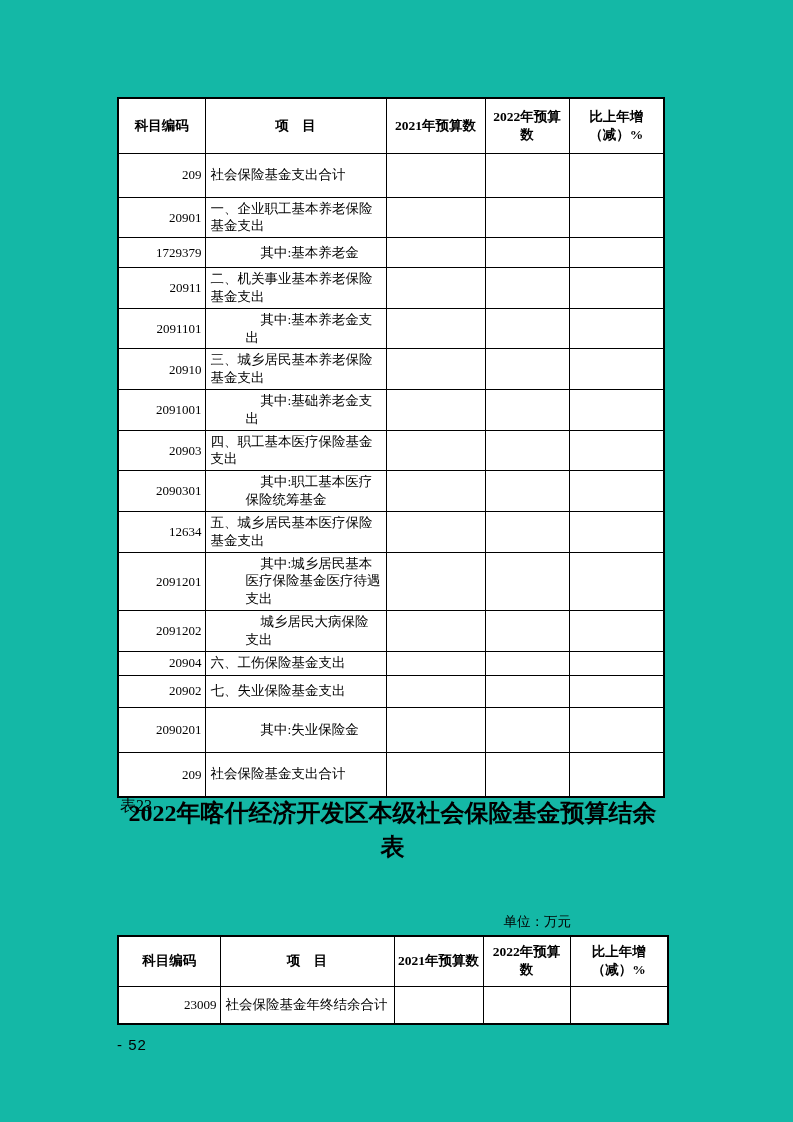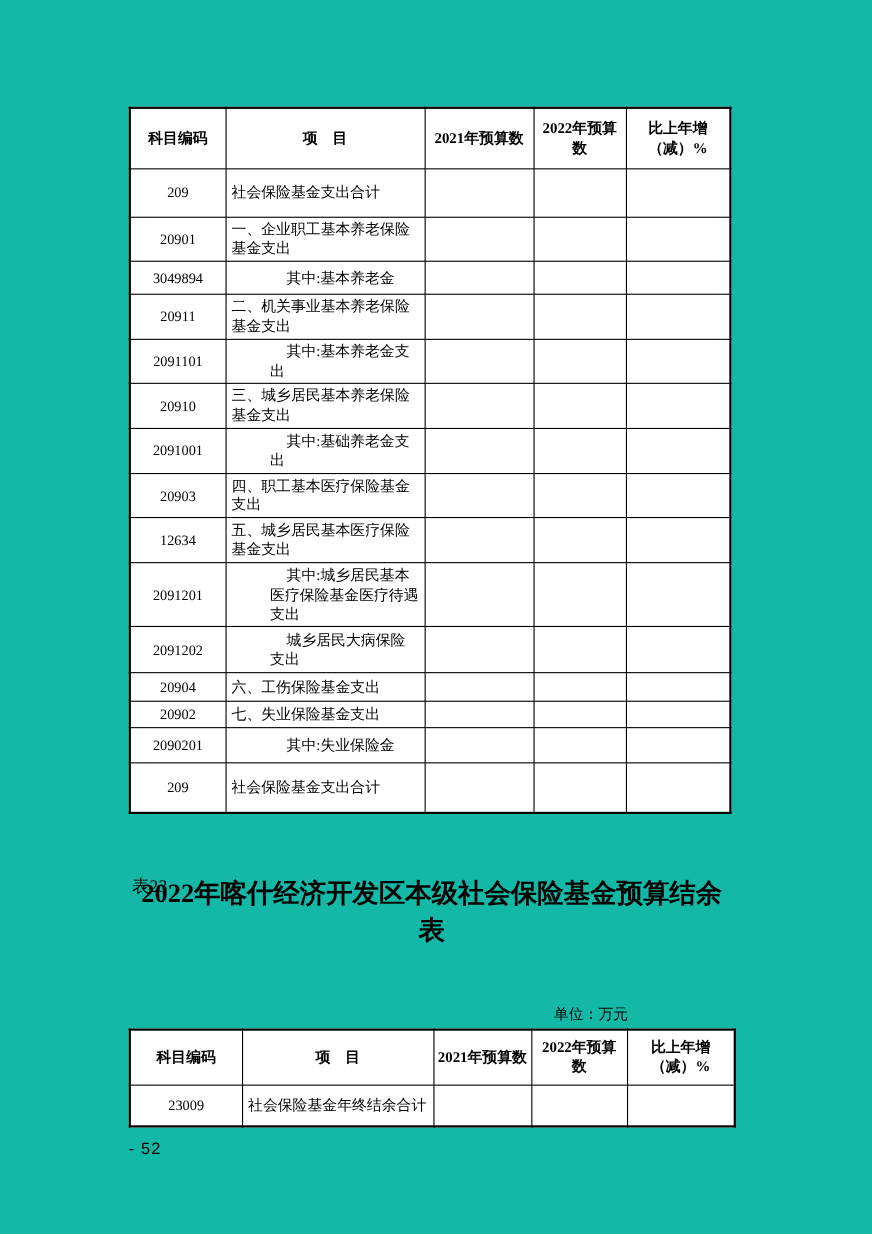--- a/index.html
+++ b/index.html
@@ -32,21 +32,21 @@
     font-weight: bold;
     text-align: center;
     padding: 2px 3px;
     line-height: 1.35;
   }
   .budget-table td {
     font-size: 13.5px;
     line-height: 1.32;
     padding: 2px 3px;
   }
-  .budget-table td.cell-code { text-align: center; font-size: 13px; }
+  .budget-table td.cell-code { text-align: right; font-size: 13px; }
   .budget-table td.cell-item { text-align: left; padding: 2px 5px; }
   .budget-table td.cell-item.indent { text-indent: 15px; padding-left: 40px; }
 
   
   #table1 { left: 117px; top: 97px; width: 548px; }
   #table1 thead tr { height: 55px; }
   #table1 tbody tr:nth-child(1)  { height: 44px; }
   #table1 tbody tr:nth-child(2)  { height: 40px; }
   #table1 tbody tr:nth-child(3)  { height: 30px; }
   #table1 tbody tr:nth-child(4)  { height: 40px; }
@@ -130,21 +130,21 @@
           <td class="cell-num"></td>
         </tr>
         <tr>
           <td class="cell-code">20901</td>
           <td class="cell-item">一、企业职工基本养老保险基金支出</td>
           <td class="cell-num"></td>
           <td class="cell-num"></td>
           <td class="cell-num"></td>
         </tr>
         <tr>
-          <td class="cell-code">3049894</td>
+          <td class="cell-code">1729379</td>
           <td class="cell-item indent">其中:基本养老金</td>
           <td class="cell-num"></td>
           <td class="cell-num"></td>
           <td class="cell-num"></td>
         </tr>
         <tr>
           <td class="cell-code">20911</td>
           <td class="cell-item">二、机关事业基本养老保险基金支出</td>
           <td class="cell-num"></td>
           <td class="cell-num"></td>
@@ -167,20 +167,27 @@
         <tr>
           <td class="cell-code">2091001</td>
           <td class="cell-item indent">其中:基础养老金支出</td>
           <td class="cell-num"></td>
           <td class="cell-num"></td>
           <td class="cell-num"></td>
         </tr>
         <tr>
           <td class="cell-code">20903</td>
           <td class="cell-item">四、职工基本医疗保险基金支出</td>
+          <td class="cell-num"></td>
+          <td class="cell-num"></td>
+          <td class="cell-num"></td>
+        </tr>
+        <tr>
+          <td class="cell-code">2090301</td>
+          <td class="cell-item indent">其中:职工基本医疗保险统筹基金</td>
           <td class="cell-num"></td>
           <td class="cell-num"></td>
           <td class="cell-num"></td>
         </tr>
         <tr>
           <td class="cell-code">12634</td>
           <td class="cell-item">五、城乡居民基本医疗保险基金支出</td>
           <td class="cell-num"></td>
           <td class="cell-num"></td>
           <td class="cell-num"></td>

